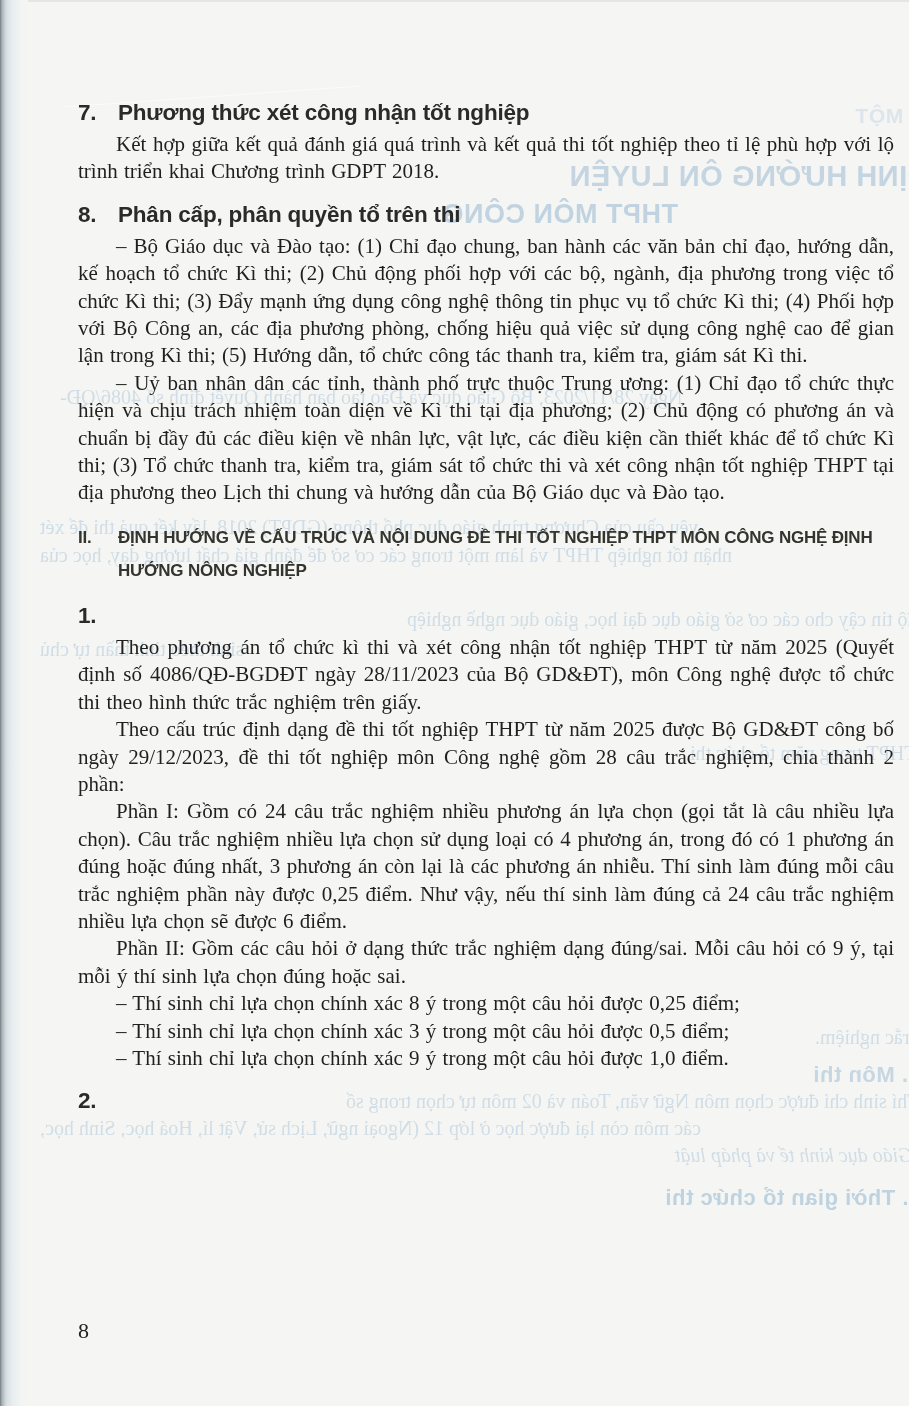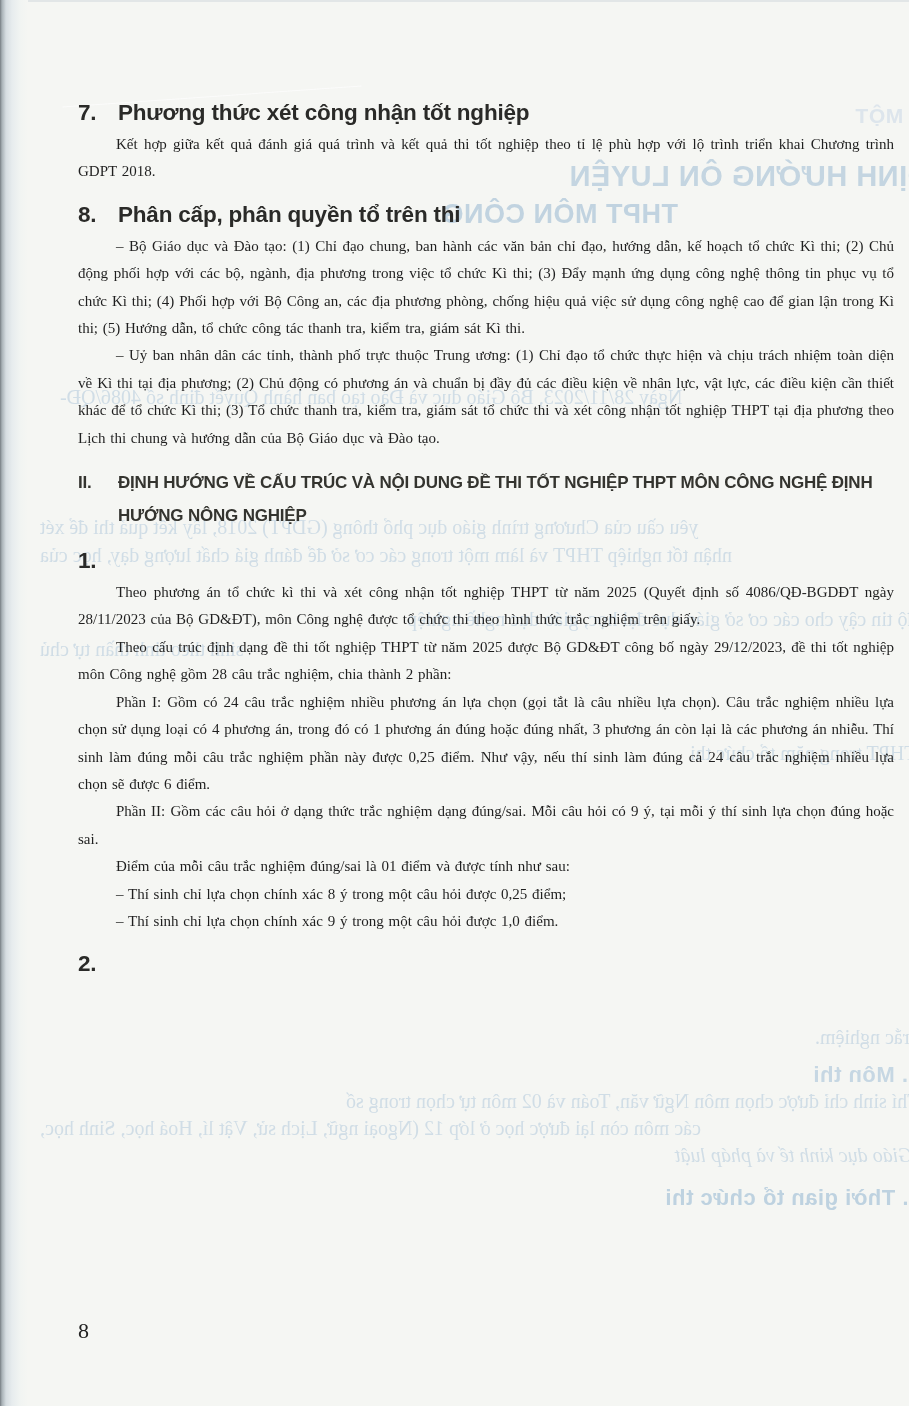--- a/index.html
+++ b/index.html
@@ -29,21 +29,21 @@
     pointer-events:none;
   }
   .ghost.sans{font-family:"Liberation Sans",sans-serif;font-weight:bold;letter-spacing:.5px;}
   .ghost.serif{font-family:"Liberation Serif",serif;color:#d0dde6;}
   .ghost.it{font-style:italic;}
 
   
   .content{position:absolute;left:78px;right:15px;top:99px;}
   p.body{
     margin:0;
-    font-size:15px;line-height:27.4px;
+    font-size:21px;line-height:27.4px;
     color:#1f1f1f;
     text-align:justify;
     text-indent:38px;
     word-spacing:1px;
   }
   .heading{
     display:flex;
     margin:15px 0 5px 0;
     font-family:"Liberation Sans",sans-serif;
     font-weight:bold;
@@ -110,22 +110,22 @@
       <span class="htitle">ĐỊNH HƯỚNG VỀ CẤU TRÚC VÀ NỘI DUNG ĐỀ THI TỐT NGHIỆP THPT MÔN CÔNG NGHỆ ĐỊNH HƯỚNG NÔNG NGHIỆP</span>
     </div>
 
     <div class="heading">
       <span class="hnum">1.</span>
     </div>
     <p class="body">Theo phương án tổ chức kì thi và xét công nhận tốt nghiệp THPT từ năm 2025 (Quyết định số 4086/QĐ-BGDĐT ngày 28/11/2023 của Bộ GD&amp;ĐT), môn Công nghệ được tổ chức thi theo hình thức trắc nghiệm trên giấy.</p>
     <p class="body">Theo cấu trúc định dạng đề thi tốt nghiệp THPT từ năm 2025 được Bộ GD&amp;ĐT công bố ngày 29/12/2023, đề thi tốt nghiệp môn Công nghệ gồm 28 câu trắc nghiệm, chia thành 2 phần:</p>
     <p class="body">Phần I: Gồm có 24 câu trắc nghiệm nhiều phương án lựa chọn (gọi tắt là câu nhiều lựa chọn). Câu trắc nghiệm nhiều lựa chọn sử dụng loại có 4 phương án, trong đó có 1 phương án đúng hoặc đúng nhất, 3 phương án còn lại là các phương án nhiễu. Thí sinh làm đúng mỗi câu trắc nghiệm phần này được 0,25 điểm. Như vậy, nếu thí sinh làm đúng cả 24 câu trắc nghiệm nhiều lựa chọn sẽ được 6 điểm.</p>
     <p class="body">Phần II: Gồm các câu hỏi ở dạng thức trắc nghiệm dạng đúng/sai. Mỗi câu hỏi có 9 ý, tại mỗi ý thí sinh lựa chọn đúng hoặc sai.</p>
-    <p class="body">Điểm của mỗi câu trắc nghiệm đúng/sai là 01 điểm và được tính như sau:</p>
     <p class="body">– Thí sinh chỉ lựa chọn chính xác 8 ý trong một câu hỏi được 0,25 điểm;</p>
+    <p class="body">– Thí sinh chỉ lựa chọn chính xác 3 ý trong một câu hỏi được 0,5 điểm;</p>
     <p class="body">– Thí sinh chỉ lựa chọn chính xác 9 ý trong một câu hỏi được 1,0 điểm.</p>
 
     <div class="heading">
       <span class="hnum">2.</span>
     </div>
 
   </div>
 
   <div class="pagenum">8</div>
 

